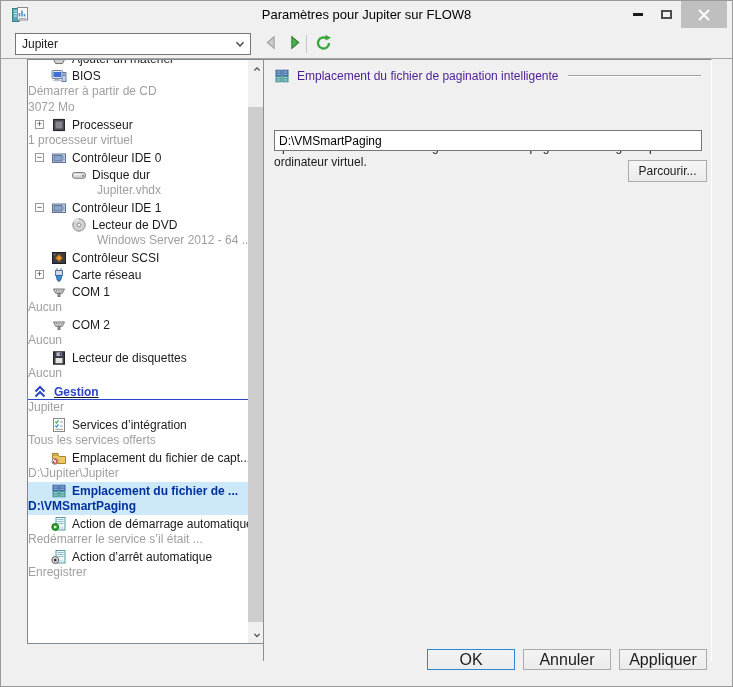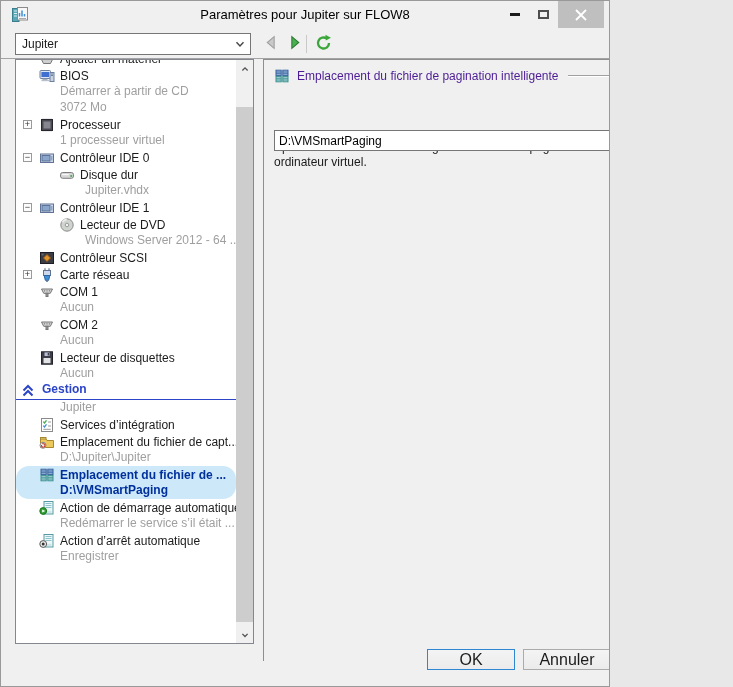--- a/index.html
+++ b/index.html
@@ -1,18 +1,18 @@
 <!DOCTYPE html>
 <html style="--sel-bg: #cde9f9; --sel-text: #00309c; --section-blue: #2b44c8;"><head>
 <meta charset="utf-8">
 <style>
   * { margin:0; padding:0; box-sizing:border-box; }
   html,body { background:#e8e8e8; font-family:"Liberation Sans", sans-serif; }
   .window{
-    position:relative; width:610px; height:687px; background:#f0f0f0;
+    position:relative; width:733px; height:687px; background:#f0f0f0;
     border:1px solid #999; overflow:hidden; font-size:12px; color:#1b1b1b;
   }
   
   .titlebar{ position:absolute; left:0; top:0; right:0; height:28px; background:#f0f0f0; }
   .app-icon{ position:absolute; left:10px; top:5px; width:18px; height:18px; }
   .title{ position:absolute; left:0; right:0; top:0; height:28px; line-height:28px;
           text-align:center; font-size:13px; color:#000; }
   .win-controls{ position:absolute; right:5px; top:0; height:27px; display:flex; }
   .win-btn{ width:29px; height:27px; display:flex; align-items:center; justify-content:center; }
   .win-btn.close{ width:46px; background:#bfbfbf; }
@@ -24,37 +24,37 @@
   .combo{ position:absolute; left:14px; top:4px; width:236px; height:22px; background:#fff;
           border:1px solid #767676; display:flex; align-items:center; }
   .combo-text{ flex:1; padding-left:6px; }
   .combo-chev{ width:20px; height:20px; display:flex; align-items:center; justify-content:center; }
   .navbtn{ position:absolute; top:5px; width:20px; height:20px; display:flex; align-items:center; justify-content:center; }
   .nav-back{ left:260px; } .nav-fwd{ left:283px; } .nav-refresh{ left:312px; }
   .nav-sep{ position:absolute; left:305px; top:6px; width:1px; height:18px; background:#c9c9c9; }
   .content-etch{ position:absolute; left:0; right:0; top:57px; height:0;
                  border-top:1px solid #a3a3a3; }
   
-  .sidebar{ position:absolute; left:14px; top:58px; width:239px; height:585px;
+  .sidebar{ position:absolute; left:26px; top:58px; width:239px; height:585px;
             background:#fff; border:1px solid #828790; }
   .tree{ position:absolute; left:0; top:0; right:17px; bottom:0; overflow:hidden; padding-top:2px; }
-  .titem.selected{ background:var(--sel-bg,#cde9f9);border-radius:13px; }
+  .titem.selected{ background:var(--sel-bg,#cde9f9); }
   .titem.selected .tlabel, .titem.selected .tsub{ color:var(--sel-text,#00309c); font-weight:bold; }
   .trow{ display:flex; align-items:center; height:17px; }
   .trow.lvl1{ margin-left:20px; }
   .expander{ width:9px; height:9px; margin:0 7px 0 7px; border:1px solid #9a9a9a; background:#fcfcfc;
              font-size:9px; line-height:7px; text-align:center; color:#333; flex:none; }
   .exp-space{ width:23px; flex:none; }
   .ticon{ width:16px; height:16px; flex:none; margin-right:5px; }
   .ticon svg{ width:16px; height:16px; display:block; }
   .tlabel{ white-space:nowrap; color:#1b1b1b; }
-  .tsub{ height:16px; line-height:15px; padding-left:44px; color:#9f9f9f; white-space:nowrap; }
+  .tsub{ height:16px; line-height:15px; color:#9f9f9f; white-space:nowrap; }
   .tsub.lvl1{ padding-left:69px; }
   .titem.clipped{ margin-top:-12px; }
-  .theader{ display:flex; align-items:flex-start; height:18px; border-bottom:1px solid var(--section-blue,#2b44c8); }
+  .theader{ display:flex; align-items:flex-end; height:18px; border-bottom:1px solid var(--section-blue,#2b44c8);text-decoration:underline; }
   .theader .ticon{ margin-left:4px; margin-right:6px; }
   .theader .tlabel{ color:var(--section-blue,#2b44c8); font-weight:bold; }
   
   .sb-scroll{ position:absolute; right:0; top:0; width:17px; height:583px; background:#f0f0f0; }
   .sb-arrow{ position:absolute; left:0; width:17px; height:17px; display:flex; align-items:center; justify-content:center; background:#f0f0f0; }
   .sb-up{ top:0; } .sb-down{ bottom:0; }
   .sb-thumb{ position:absolute; left:0; top:47px; width:17px; height:515px; background:#cdcdcd; }
   
   .panel{ position:absolute; left:262px; top:58px; width:449px; height:602px; background:#f0f0f0;
           border-top:1px solid #8f8f8f; border-left:1px solid #8f8f8f;
@@ -328,20 +328,21 @@
             <span class="ticon">
               <svg viewBox="0 0 16 16">
                 <rect x="2.5" y="1.5" width="11" height="13" fill="#fff" stroke="#8a8a8a"></rect>
                 <path d="M4.3,4.6 l1.2,1.4 2,-2.7" stroke="#3fae49" fill="none" stroke-width="1.3"></path>
                 <path d="M4.3,8.6 l1.2,1.4 2,-2.7" stroke="#3f8fd6" fill="none" stroke-width="1.3"></path>
                 <path d="M9,5 h3 M9,9 h3 M4.3,12.3 h7.5" stroke="#9a9a9a"></path>
               </svg>
             </span>
             <span class="tlabel">Services d’intégration</span>
           </div>
+          <div class="tsub">Tous les services offerts</div>
         </div>
         <div class="titem">
           <div class="trow">
             <span class="exp-space"></span>
             <span class="ticon">
               <svg viewBox="0 0 16 16">
                 <rect x="1.5" y="3.5" width="5.5" height="2.5" fill="#f5dd8e" stroke="#a8882f"></rect>
                 <path d="M1.5,5 h5.5 l1,1.5 h6.5 v7 h-13 Z" fill="#edc85d" stroke="#a8882f"></path>
                 <circle cx="4" cy="11.3" r="3" fill="#f0f0f0" stroke="#8a8a8a"></circle>
                 <path d="M4.2,9.6 a1.8,1.8 0 1 1 -1.8,1.4" stroke="#c0392b" fill="none" stroke-width="1.1"></path>

